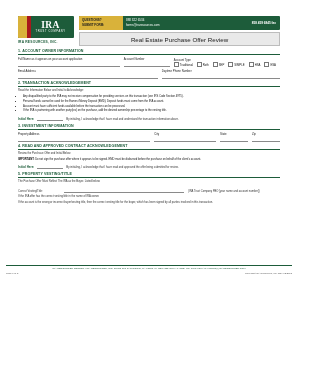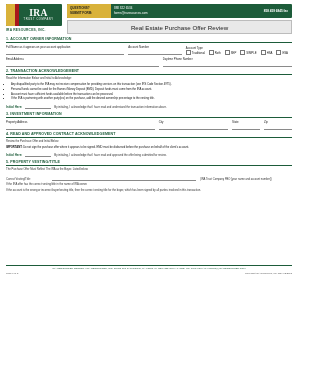--- a/index.html
+++ b/index.html
@@ -4,21 +4,21 @@
 <style>
   html,body{margin:0;padding:0;}
   body{
     width:298px;height:386px;
     background:#ffffff;
     font-family:"Liberation Sans", sans-serif;
     font-size:3.2px;
     color:#111;
     overflow:hidden;
   }
-  .page{position:relative;width:298px;height:278px;box-sizing:border-box;padding:0;}
+  .page{position:relative;width:298px;height:278px;box-sizing:border-box;padding:12px;}
 
   
   .header{display:flex;align-items:flex-start;padding:4px 6px 0 6px;}
   .logo{width:58px;flex:0 0 58px;}
   .logo-badge{
     position:relative;
     background:#1d5c3a;
     height:22px;width:56px;
     border-radius:1px;
     display:flex;align-items:center;justify-content:center;

